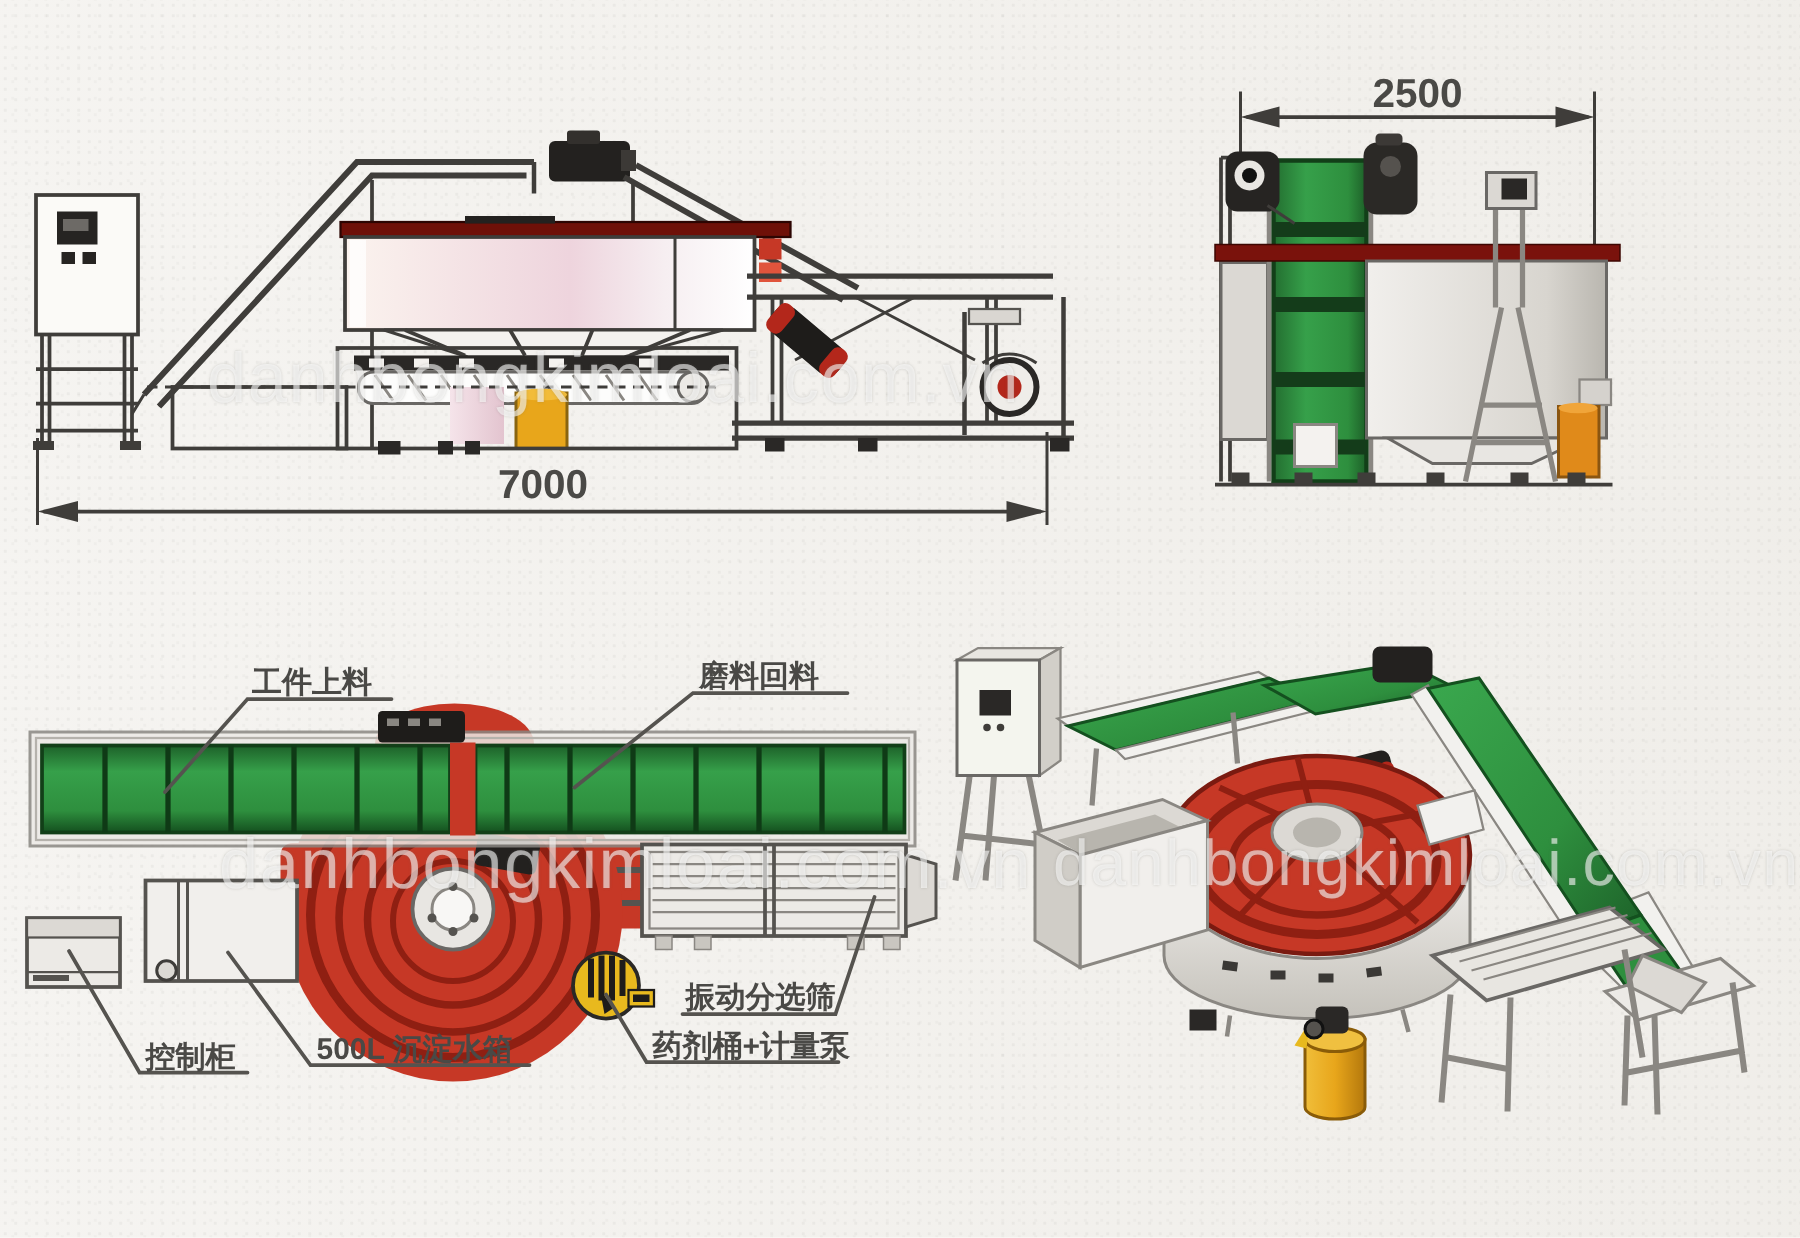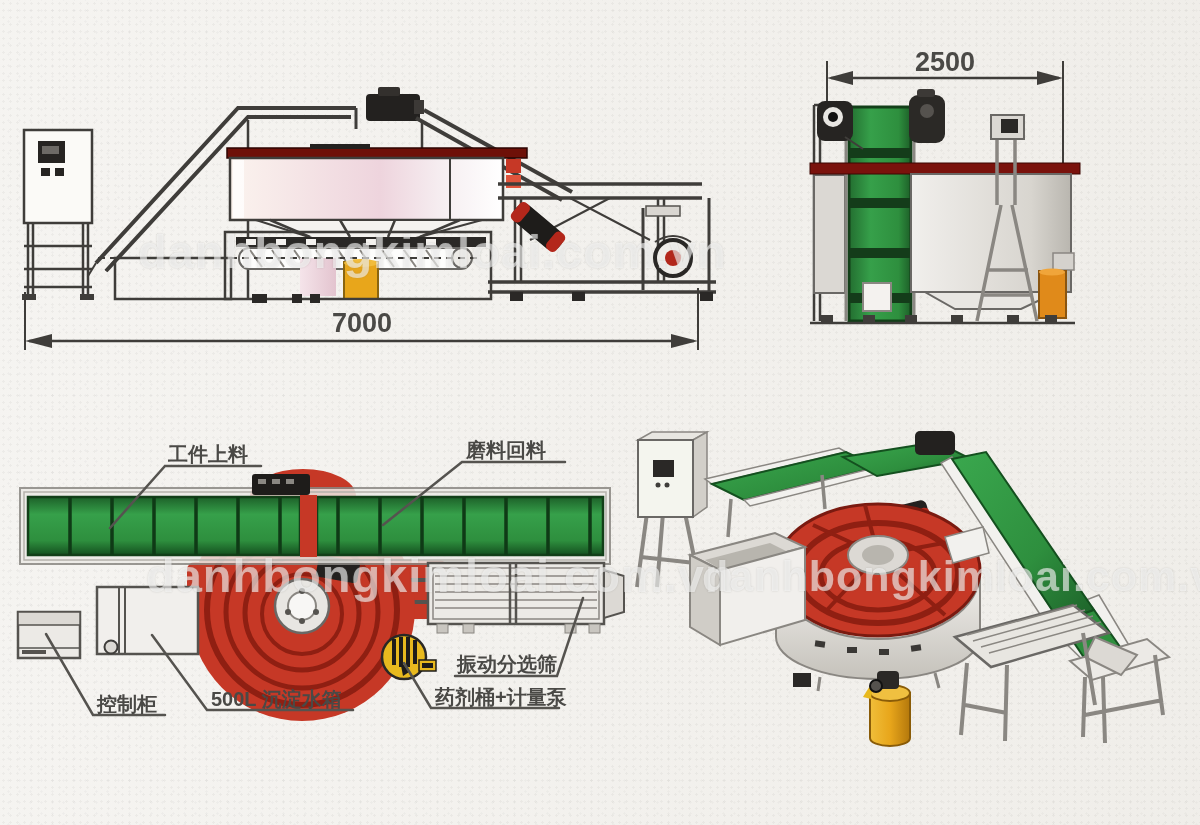--- a/index.html
+++ b/index.html
@@ -11,21 +11,21 @@
       radial-gradient(rgba(90,90,85,0.04) 1px, transparent 1.2px),
       linear-gradient(90deg, rgba(255,255,255,0.25), rgba(230,228,222,0.18));
     background-size:7px 7px, 11px 11px, 100% 100%;
     background-position:0 0, 3px 5px, 0 0;
     font-family:"Liberation Sans", sans-serif;
   }
   svg{position:absolute;overflow:visible;}
   .dim-text{font-size:27px;font-weight:bold;fill:#4a4946;letter-spacing:0px;}
   .cn-label{font-size:20px;font-weight:bold;fill:#4a4946;}
   .watermark{
-    position:absolute;color:rgba(255,255,255,0.58);font-weight:700;
+    position:absolute;color:rgba(255,255,255,0.58);font-weight:400;
     white-space:nowrap;letter-spacing:1px;
     text-shadow:0 0 2px rgba(110,110,105,0.28);
     pointer-events:none;
   }
   .wm-top{left:138px;top:224px;font-size:47px;}
   .wm-bl{left:146px;top:548px;font-size:47px;}
   .wm-br{left:702px;top:552px;font-size:43px;}
   .ln{stroke:#3f3d3a;fill:none;}
   .ln2{stroke:#55534f;fill:none;}
   .lngrey{stroke:#8a8782;fill:none;}

